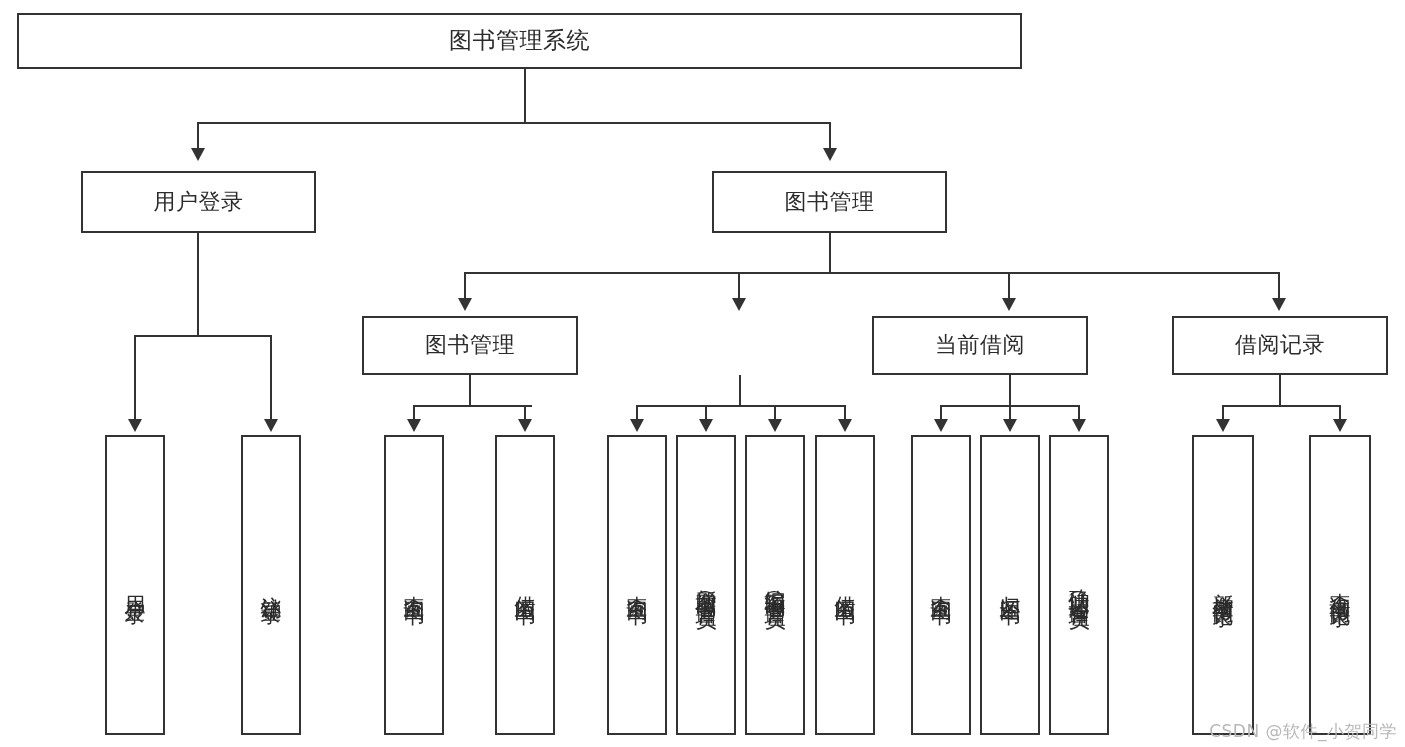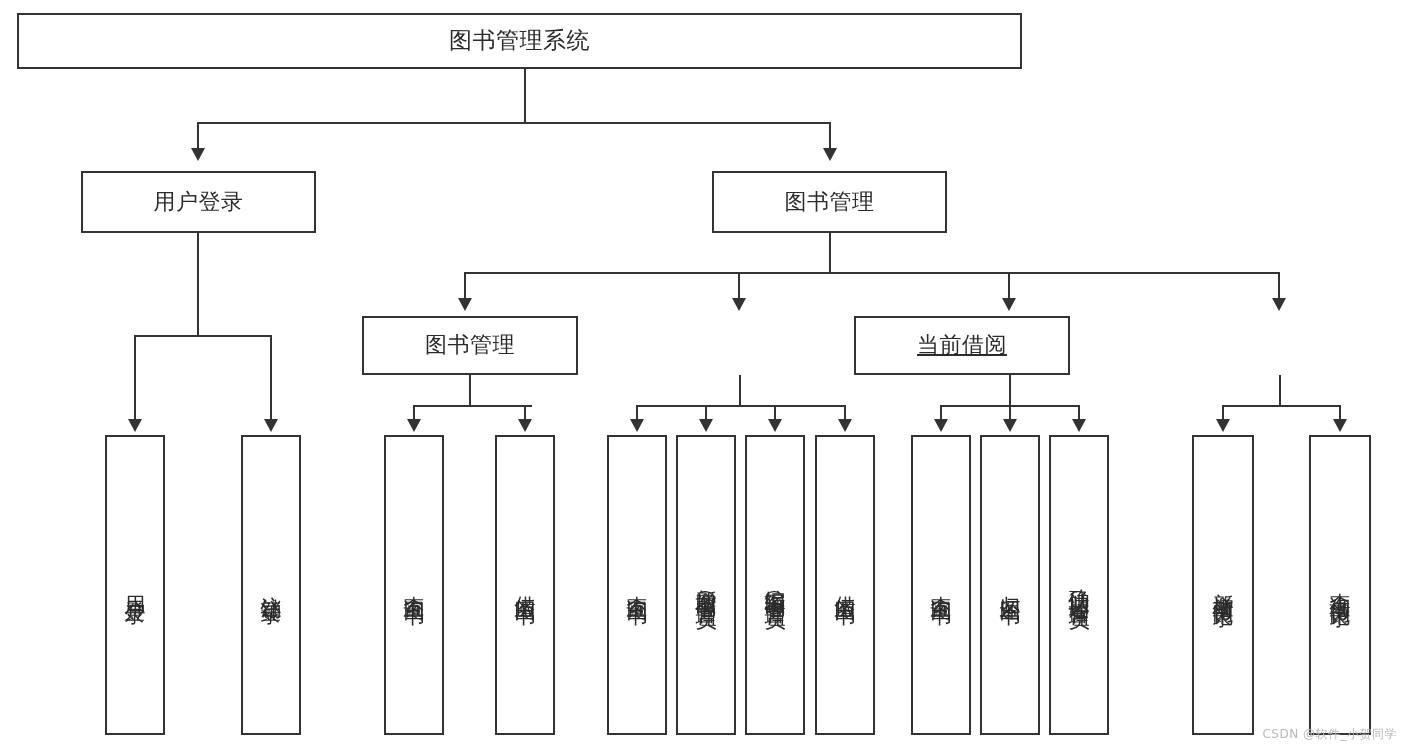--- a/index.html
+++ b/index.html
@@ -69,21 +69,21 @@
     width: 0;
     height: 0;
     border-left: 7px solid transparent;
     border-right: 7px solid transparent;
     border-top: 13px solid #333333;
   }
   .watermark {
     position: absolute;
     right: 8px;
     bottom: 4px;
-    font-size: 12px;
+    font-size: 17px;
     color: #b8b8b8;
     letter-spacing: 0.5px;
     white-space: nowrap;
   }
 </style>
 </head>
 <body>
 
 <div id="canvas">
 
@@ -121,22 +121,25 @@
   <div class="vline" style="left:738px; top:272px; height:28px;"></div>
   <div class="arrow" style="left:732px; top:298px;"></div>
   <div class="vline" style="left:1008px; top:272px; height:28px;"></div>
   <div class="arrow" style="left:1002px; top:298px;"></div>
   <div class="vline" style="left:1278px; top:272px; height:28px;"></div>
   <div class="arrow" style="left:1272px; top:298px;"></div>
 
   <div class="node h-node" style="left:362px; top:316px; width:216px; height:59px;">
     <span class="node-label">图书管理</span>
   </div>
-  <div class="node h-node" style="left:854px; top:316px; width:216px; height:59px;text-decoration:underline;">
+  <div class="node h-node" style="left:872px; top:316px; width:216px; height:59px;">
     <span class="node-label">当前借阅</span>
+  </div>
+  <div class="node h-node" style="left:1172px; top:316px; width:216px; height:59px;">
+    <span class="node-label">借阅记录</span>
   </div>
 
   <div class="vline" style="left:469px; top:375px; height:31px;"></div>
   <div class="hline" style="left:413px; top:405px; width:119px;"></div>
   <div class="vline" style="left:413px; top:405px; height:16px;"></div>
   <div class="arrow" style="left:407px; top:419px;"></div>
   <div class="vline" style="left:524px; top:405px; height:16px;"></div>
   <div class="arrow" style="left:518px; top:419px;"></div>
 
   <div class="vline" style="left:739px; top:375px; height:31px;"></div>

